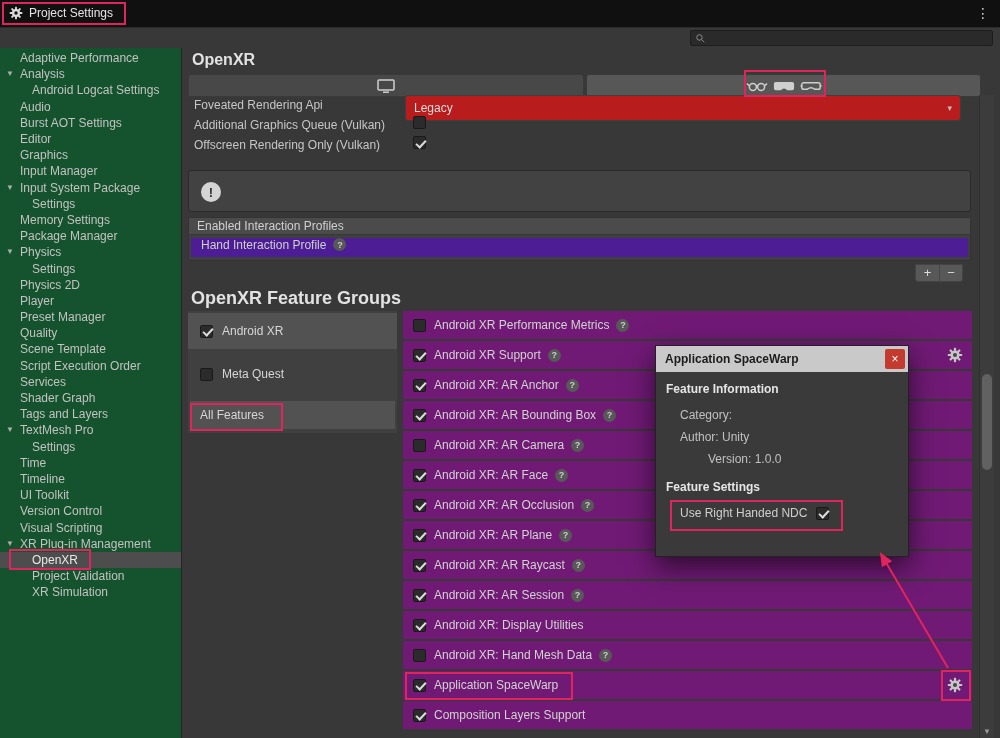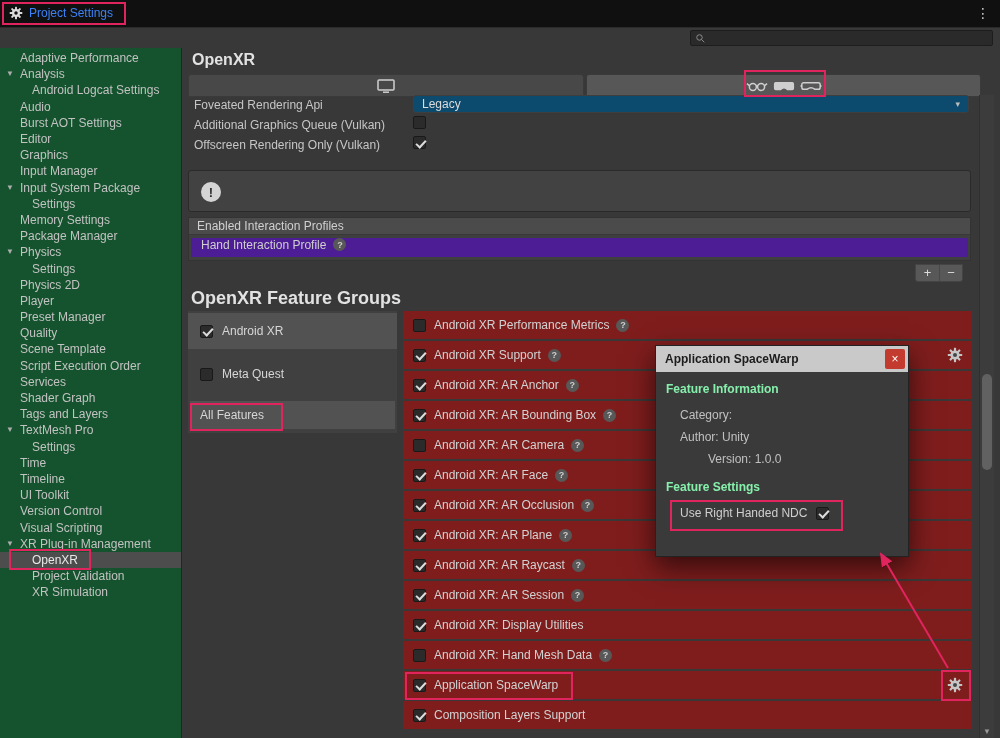--- a/index.html
+++ b/index.html
@@ -5,21 +5,21 @@
   * { box-sizing: border-box; margin: 0; padding: 0; }
   html,body { width:1000px; height:738px; overflow:hidden; }
   body {
     font-family: "Liberation Sans", "DejaVu Sans", sans-serif;
     font-size: 12px; color: #c8c8c8; background:#383838;
   }
   #app { position:relative; width:1000px; height:738px; background:#383838; overflow:hidden; }
 
   
   .titlebar { position:absolute; left:0; top:0; right:0; height:28px; background:#101010; border-bottom:1px solid #2a2a2a; }
-  .title-wrap { position:absolute; left:3px; top:3px; display:flex; align-items:center; gap:6px; padding:3px 10px 3px 6px; color:#3b82f6; }
+  .title-wrap { position:absolute; left:3px; top:3px; display:flex; align-items:center; gap:6px; padding:3px 10px 3px 6px; color:#e5e5e5; }
   .title-gear { width:14px; height:14px; color:#dcdcdc; --hole:#101010; }
   .kebab { position:absolute; right:10px; top:5px; font-size:14px; color:#c8c8c8; cursor:pointer; }
 
   
   .toolbar { position:absolute; left:0; top:28px; right:0; height:20px; background:#383838; }
   .searchbox { position:absolute; right:7px; top:2px; width:303px; height:16px; background:#2a2a2a; border:1px solid #1d1d1d; border-radius:2px; display:flex; align-items:center; padding:0 4px; }
   .searchbox .ico { width:11px; height:11px; color:#8f8f8f; flex:none; }
   .searchbox input { flex:1; background:transparent; border:none; outline:none; color:#ddd; font-size:11px; min-width:0; font-family:inherit; }
 
   
@@ -33,21 +33,21 @@
   
   .main { position:absolute; left:182px; top:48px; right:0; bottom:0; background:#383838; }
   .page-title { position:absolute; left:10px; top:3px; font-size:16px; font-weight:bold; color:#e2e2e2; }
 
   .tab { position:absolute; top:26px; height:23px; display:flex; align-items:center; justify-content:center; gap:5px; border:1px solid #3a3a3a; border-radius:3px 3px 0 0; cursor:pointer; color:#cfcfcf; }
   .tab-desktop { left:6px; width:396px; background:#484848; }
   .tab-xr { left:404px; width:395px; background:#575757; }
   .tab .ico { width:22px; height:16px; }
 
   .set-label { position:absolute; color:#c6c6c6; }
-  .dropdown { position:absolute; left:231px; width:556px; height:18px; background:#0c4a6e; border:1px solid #3e3e3e; border-radius:3px; display:flex; align-items:center; padding:4px 8px; color:#dcdcdc; cursor:pointer; }
+  .dropdown { position:absolute; left:223px; width:556px; height:18px; background:#b91c1c; border:1px solid #3e3e3e; border-radius:3px; display:flex; align-items:center; padding:12px 8px; color:#dcdcdc; cursor:pointer; }
   .dd-caret { position:absolute; right:8px; font-size:9px; color:#bdbdbd; }
   .cb { width:13px; height:13px; background:#2b2b2b; border:1px solid #191919; border-radius:2px; position:relative; display:inline-block; flex:none; cursor:pointer; }
   .cb.checked::after { content:""; position:absolute; left:3.5px; top:0.5px; width:4px; height:8px; border:solid #dcdcdc; border-width:0 2px 2px 0; transform:rotate(43deg); }
   .cb-abs { position:absolute; left:231px; }
 
   .infobox { position:absolute; left:6px; top:122px; width:783px; height:42px; background:#424242; border:1px solid #2a2a2a; border-radius:3px; }
   .info-ic { position:absolute; left:12px; top:11px; width:20px; height:20px; border-radius:50%; background:#d4d4d4; color:#2d2d2d; font-weight:bold; font-size:13px; display:flex; align-items:center; justify-content:center; }
   .info-text { margin:5px 12px 0 44px; font-size:11.5px; line-height:15px; color:#bdbdbd; }
 
   .profiles-box { position:absolute; left:6px; top:169px; width:783px; height:44px; background:#3f3f3f; border:1px solid #333; }
@@ -60,36 +60,36 @@
   .fg-heading { position:absolute; left:9px; top:240px; font-size:18px; font-weight:bold; color:#e2e2e2; }
 
   .groups { position:absolute; left:6px; top:263px; width:209px; height:122px; background:#404040; }
   .group-row { position:absolute; left:0; right:0; display:flex; align-items:center; padding-left:12px; gap:9px; color:#d6d6d6; cursor:pointer; }
   .group-row:nth-child(1) { top:2px; height:36px; }
   .group-row:nth-child(2) { top:46px; height:34px; }
   .group-row.selected { background:#525252; }
   .all-features { position:absolute; left:2px; top:90px; width:205px; height:28px; background:#525252; display:flex; align-items:center; padding-left:10px; color:#d6d6d6; cursor:pointer; }
 
   .features { position:absolute; left:221px; top:263px; width:569px; display:flex; flex-direction:column; gap:2px; }
-  .feat-row { height:28px; background:#7f1d1d; display:flex; align-items:center; padding:0 10px; position:relative; }
+  .feat-row { height:28px; background:#701a75; display:flex; align-items:center; padding:0 10px; position:relative; }
   .feat-label { margin-left:8px; color:#d2d2d2; white-space:nowrap; }
   .help { width:13px; height:13px; border-radius:50%; background:#585858; color:#cfcfcf; font-size:9px; font-weight:bold; display:inline-flex; align-items:center; justify-content:center; margin-left:7px; flex:none; cursor:pointer; }
   .gear-wrap { position:absolute; right:9px; top:6px; width:16px; height:16px; color:#c6c6c6; --hole:#464646; cursor:pointer; }
   .gear-wrap svg { width:16px; height:16px; display:block; }
 
   
   .scrollbar { position:absolute; left:979px; top:95px; width:15px; height:643px; background:#3c3c3c; border-left:1px solid #2f2f2f; }
   .thumb { position:absolute; left:2px; top:279px; width:10px; height:96px; background:#616161; border-radius:5px; cursor:pointer; }
   .scroll-down { position:absolute; bottom:2px; left:0; right:0; text-align:center; font-size:8px; color:#9a9a9a; cursor:pointer; }
 
   
   .popup { position:absolute; left:655px; top:345px; width:254px; height:212px; background:#3a3a3a; border:1px solid #222; box-shadow:0 10px 26px rgba(0,0,0,.6); z-index:10; }
   .popup-titlebar { position:absolute; left:0; top:0; right:0; height:26px; background:#c9c9c9; color:#1c1c1c; font-weight:bold; display:flex; align-items:center; padding-left:9px; }
   .popup-close { position:absolute; right:3px; top:3px; width:20px; height:20px; background:#c23b2e; color:#fff; border-radius:2px; display:flex; align-items:center; justify-content:center; font-size:12px; cursor:pointer; }
-  .popup-sec { position:absolute; left:10px; font-weight:bold; color:#86efac; }
+  .popup-sec { position:absolute; left:10px; font-weight:bold; color:#e5e5e5; }
   .popup-line { position:absolute; left:24px; color:#c0c0c0; }
   .popup-setting { position:absolute; left:24px; top:160px; display:flex; align-items:center; gap:9px; color:#cfcfcf; }
 
   
   .overlay { position:absolute; left:0; top:0; width:1000px; height:738px; z-index:20; pointer-events:none; }
   .anno-rect { fill:none; stroke:var(--anno,#e0245e); stroke-width:2px; }
   .anno-line { stroke:var(--anno,#e0245e); stroke-width:2px; }
   .anno-fill { fill:var(--anno,#e0245e); }
 
   .ico { display:block; }

